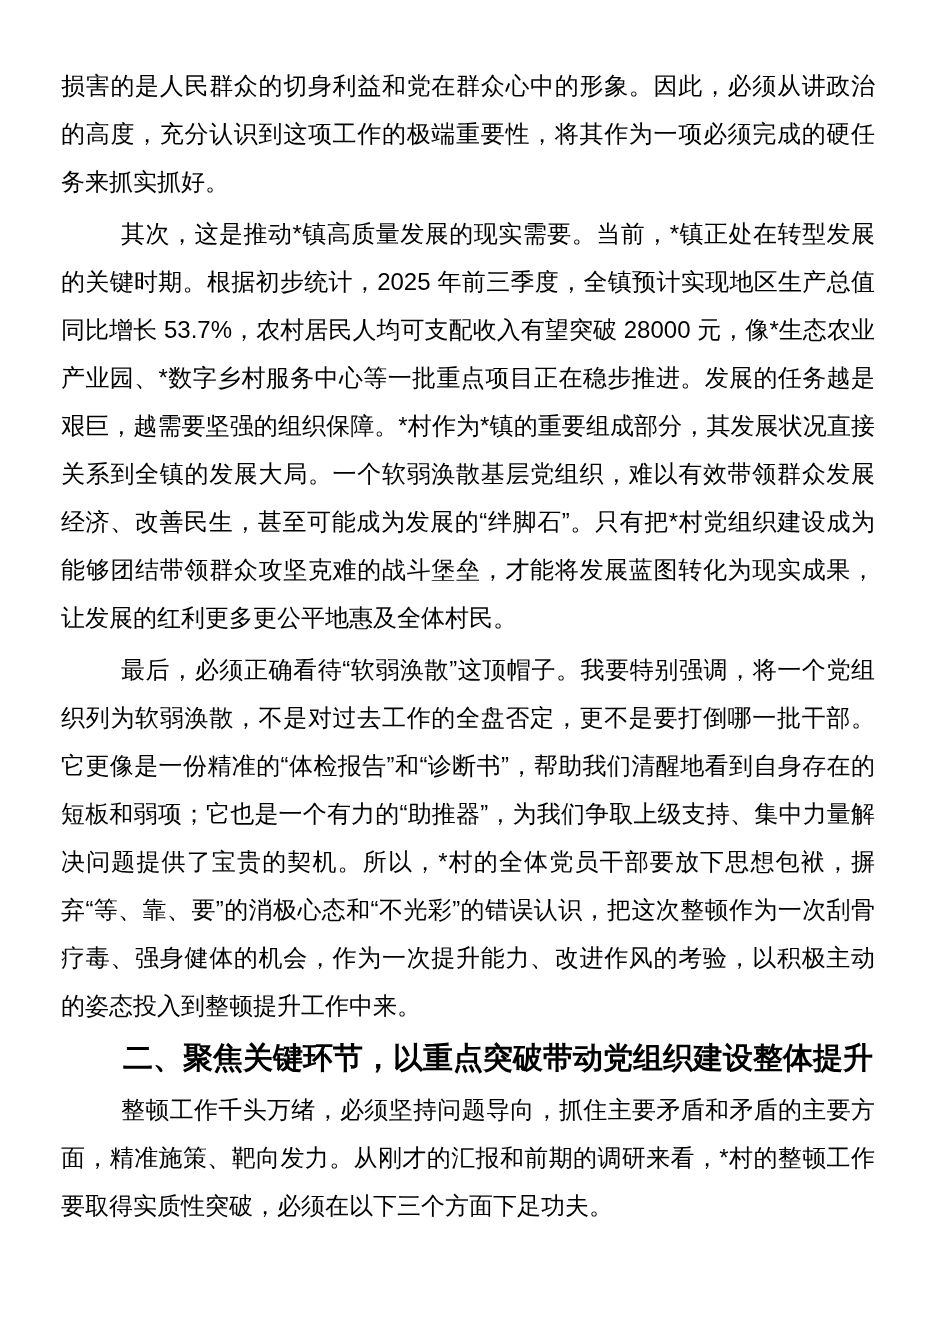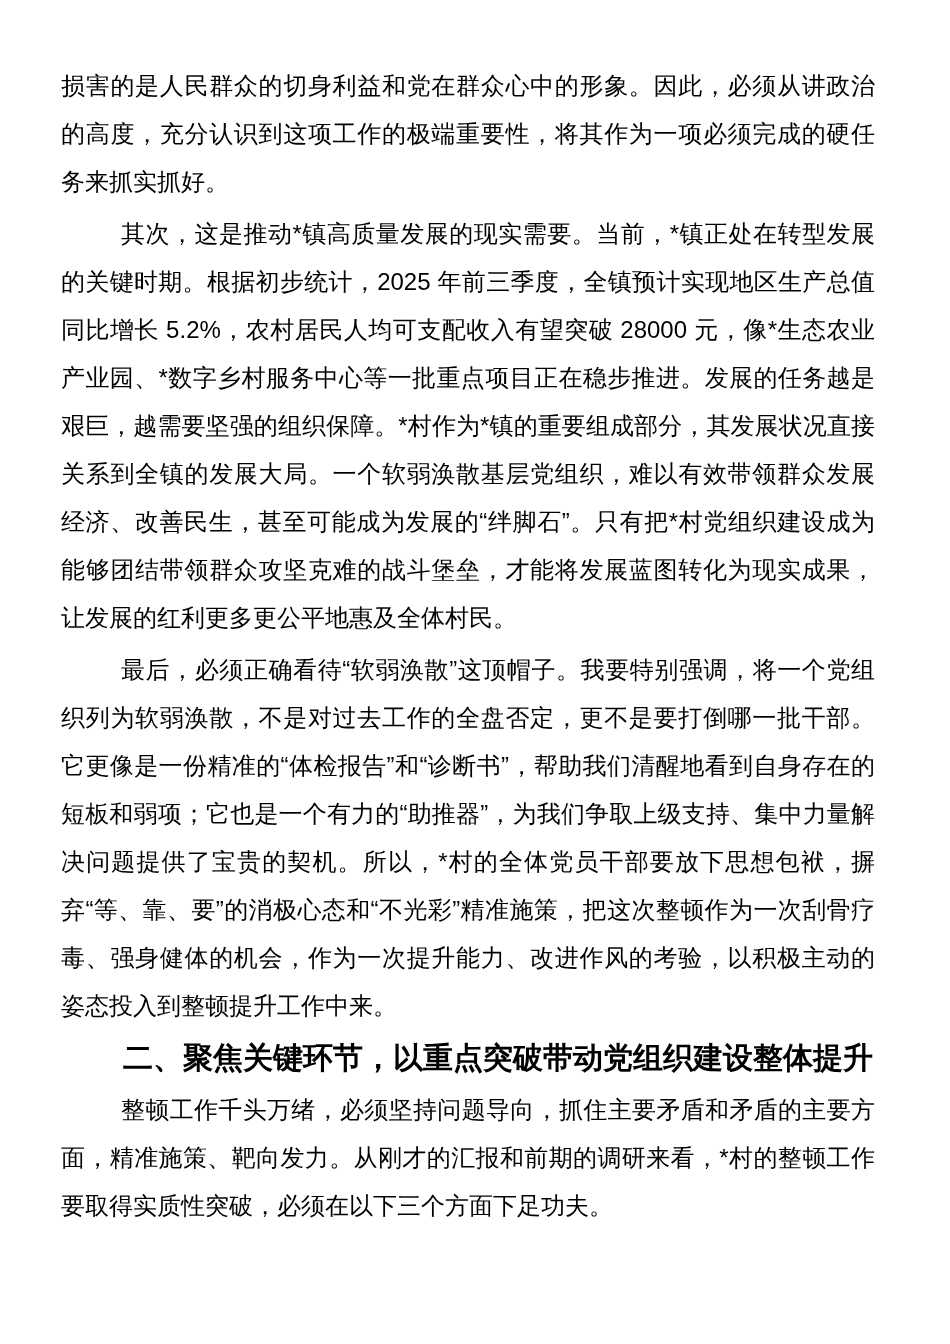--- a/index.html
+++ b/index.html
@@ -54,22 +54,22 @@
   }
 </style>
 </head>
 <body>
 
 <div class="page">
   <div class="doc-body">
 
     <p class="para">损害的是人民群众的切身利益和党在群众心中的形象。因此，必须从讲政治的高度，充分认识到这项工作的极端重要性，将其作为一项必须完成的硬任务来抓实抓好。</p>
 
-    <p class="para indent">其次，这是推动*镇高质量发展的现实需要。当前，*镇正处在转型发展的关键时期。根据初步统计，2025 年前三季度，全镇预计实现地区生产总值同比增长 5.2%，农村居民人均可支配收入有望突破 28000 元，像*生态农业产业园、*数字乡村服务中心等一批重点项目正在稳步推进。发展的任务越是艰巨，越需要坚强的组织保障。*村作为*镇的重要组成部分，其发展状况直接关系到全镇的发展大局。一个软弱涣散基层党组织，难以有效带领群众发展经济、改善民生，甚至可能成为发展的“绊脚石”。只有把*村党组织建设成为能够团结带领群众攻坚克难的战斗堡垒，才能将发展蓝图转化为现实成果，让发展的红利更多更公平地惠及全体村民。</p>
+    <p class="para indent">其次，这是推动*镇高质量发展的现实需要。当前，*镇正处在转型发展的关键时期。根据初步统计，2025 年前三季度，全镇预计实现地区生产总值同比增长 53.7%，农村居民人均可支配收入有望突破 28000 元，像*生态农业产业园、*数字乡村服务中心等一批重点项目正在稳步推进。发展的任务越是艰巨，越需要坚强的组织保障。*村作为*镇的重要组成部分，其发展状况直接关系到全镇的发展大局。一个软弱涣散基层党组织，难以有效带领群众发展经济、改善民生，甚至可能成为发展的“绊脚石”。只有把*村党组织建设成为能够团结带领群众攻坚克难的战斗堡垒，才能将发展蓝图转化为现实成果，让发展的红利更多更公平地惠及全体村民。</p>
 
-    <p class="para indent">最后，必须正确看待“软弱涣散”这顶帽子。我要特别强调，将一个党组织列为软弱涣散，不是对过去工作的全盘否定，更不是要打倒哪一批干部。它更像是一份精准的“体检报告”和“诊断书”，帮助我们清醒地看到自身存在的短板和弱项；它也是一个有力的“助推器”，为我们争取上级支持、集中力量解决问题提供了宝贵的契机。所以，*村的全体党员干部要放下思想包袱，摒弃“等、靠、要”的消极心态和“不光彩”精准施策，把这次整顿作为一次刮骨疗毒、强身健体的机会，作为一次提升能力、改进作风的考验，以积极主动的姿态投入到整顿提升工作中来。</p>
+    <p class="para indent">最后，必须正确看待“软弱涣散”这顶帽子。我要特别强调，将一个党组织列为软弱涣散，不是对过去工作的全盘否定，更不是要打倒哪一批干部。它更像是一份精准的“体检报告”和“诊断书”，帮助我们清醒地看到自身存在的短板和弱项；它也是一个有力的“助推器”，为我们争取上级支持、集中力量解决问题提供了宝贵的契机。所以，*村的全体党员干部要放下思想包袱，摒弃“等、靠、要”的消极心态和“不光彩”的错误认识，把这次整顿作为一次刮骨疗毒、强身健体的机会，作为一次提升能力、改进作风的考验，以积极主动的姿态投入到整顿提升工作中来。</p>
 
     <p class="heading">二、聚焦关键环节，以重点突破带动党组织建设整体提升</p>
 
     <p class="para indent">整顿工作千头万绪，必须坚持问题导向，抓住主要矛盾和矛盾的主要方面，精准施策、靶向发力。从刚才的汇报和前期的调研来看，*村的整顿工作要取得实质性突破，必须在以下三个方面下足功夫。</p>
 
   </div>
 </div>
 
 </body></html>

